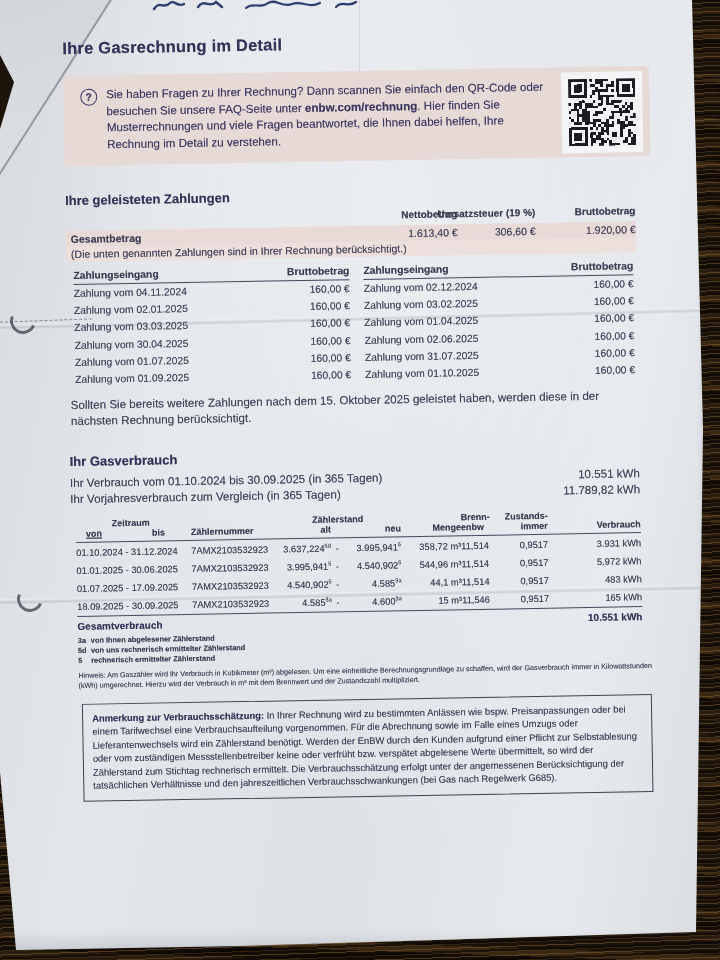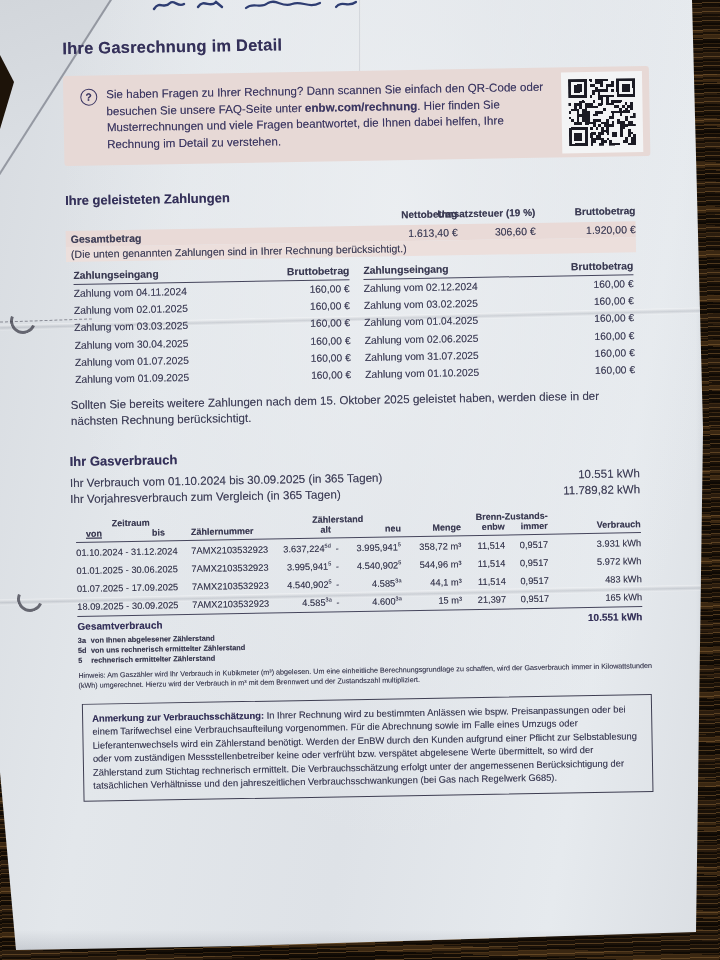--- a/index.html
+++ b/index.html
@@ -74,21 +74,21 @@
   .gas-h{left:70px;top:449px;}
   .usage{left:70px;top:470px;width:570px;font-size:11.6px;line-height:15.8px;}
   .usage .row{display:flex;justify-content:space-between;}
   
   .ctable{left:75px;top:514px;width:565px;font-size:9.3px;color:#38384e;}
   .chead{font-weight:700;color:#3a3a52;font-size:9px;}
   .crow,.chrow{display:flex;align-items:flex-end;}
   .c-period{width:110px;} .c-meter{width:84px;margin-left:5px;}
   .c-alt{width:56px;text-align:right;} .c-dash{width:12px;text-align:center;}
   .c-neu{width:58px;text-align:right;} .c-menge{width:60px;text-align:right;}
-  .c-bw{width:44px;text-align:right;} .c-zz{width:43px;text-align:right;}
+  .c-bw{width:44px;} .c-zz{width:43px;text-align:right;}
   .c-vb{width:93px;text-align:right;}
   .chrow1 .c-period{text-align:center;} .chrow1 .zst{width:126px;text-align:center;}
   .chrow2{padding-bottom:3px;border-bottom:1.3px solid #45455c;}
   .chrow2 .von{width:55px;padding-left:10px;box-sizing:border-box;text-decoration:underline;} .chrow2 .bis{width:55px;text-align:center;}
   .crow{line-height:15px;}
   .ctotal{display:flex;justify-content:space-between;margin-top:1px;border-top:1.5px solid #45455c;
     padding-top:3px;font-size:10px;font-weight:700;color:#34305a;line-height:14px;}
   sup{font-size:.6em;letter-spacing:.2px;}
   
   .footnotes{left:75px;top:631px;font-size:7.4px;font-weight:700;color:#3c3c52;line-height:10px;}
@@ -504,21 +504,21 @@
           <span class="c-zz">0,9517</span>
           <span class="c-vb">483 kWh</span>
         </div>
         <div class="crow">
           <span class="c-period">18.09.2025 - 30.09.2025</span>
           <span class="c-meter">7AMX2103532923</span>
           <span class="c-alt"><span>4.585</span><sup>3a</sup></span>
           <span class="c-dash">-</span>
           <span class="c-neu"><span>4.600</span><sup>3a</sup></span>
           <span class="c-menge">15 m³</span>
-          <span class="c-bw">21,397</span>
+          <span class="c-bw">11,546</span>
           <span class="c-zz">0,9517</span>
           <span class="c-vb">165 kWh</span>
         </div>
 
         <div class="ctotal">
           <span>Gesamtverbrauch</span>
           <span>10.551 kWh</span>
         </div>
       </div>
 

